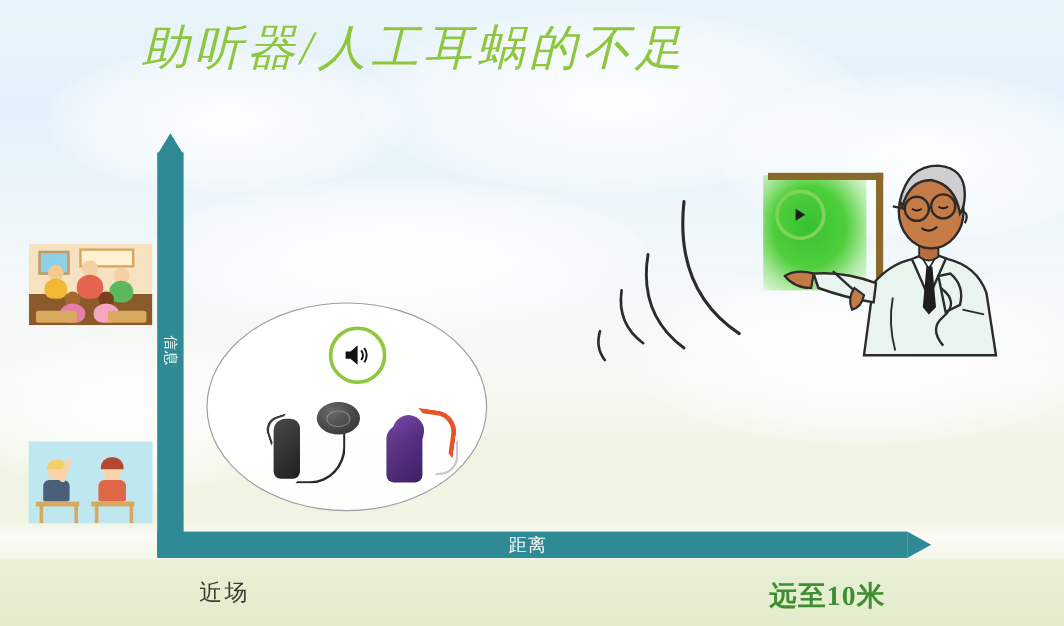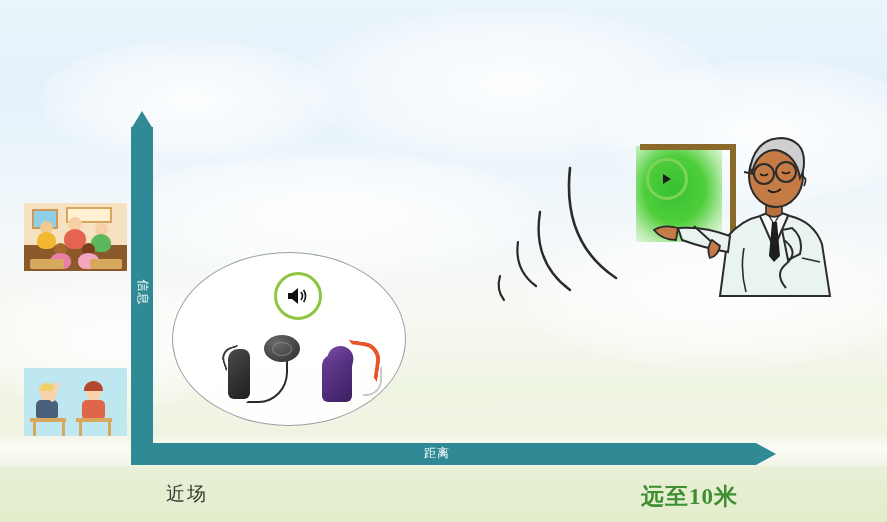--- a/index.html
+++ b/index.html
@@ -59,21 +59,21 @@
   }
   #y-label span{
     transform:rotate(90deg);transform-origin:center center;
     color:#ffffff;font-size:12px;white-space:nowrap;letter-spacing:1px;
   }
 
   #x-axis{position:absolute;left:131px;top:443px;width:645px;height:22px;}
   #x-axis .shaft{position:absolute;left:0;top:0;width:625px;height:22px;background:#2f8a95;}
   #x-axis .head{position:absolute;left:625px;top:0;width:0;height:0;
     border-top:11px solid transparent;border-bottom:11px solid transparent;border-left:20px solid #2f8a95;}
-  #x-label{position:absolute;left:424px;top:445px;color:#ffffff;font-size:12px;letter-spacing:1px;}
+  #x-label{position:absolute;left:424px;top:445px;color:#ffffff;font-size:15px;letter-spacing:1px;}
 
   
   #near-label{position:absolute;left:166px;top:481px;font-size:19px;color:#3a3a32;letter-spacing:2px;
     font-family:"Liberation Serif","DejaVu Serif",serif;}
   #far-label{position:absolute;left:641px;top:481px;font-size:23px;color:#3f8f32;letter-spacing:1px;
     font-family:"Liberation Serif","DejaVu Serif",serif;font-weight:bold;}
 
   
   .thumb{position:absolute;overflow:hidden;}
   #thumb-classroom{left:24px;top:203px;width:103px;height:68px;background:#fdf4e3;}
@@ -138,20 +138,21 @@
 
   <div class="cloud c1"></div>
   <div class="cloud c2"></div>
   <div class="cloud c3"></div>
   <div class="cloud c4"></div>
   <div class="cloud c5"></div>
   <div class="cloud c6"></div>
   <div class="horizon"></div>
   <div class="field-texture"></div>
 
+  <div id="title">助听器/人工耳蜗的不足</div>
 
   <div id="y-axis">
     <div class="head"></div>
     <div class="shaft"></div>
   </div>
   <div id="y-label">
     <span>信息</span>
   </div>
 
   <div id="x-axis">

